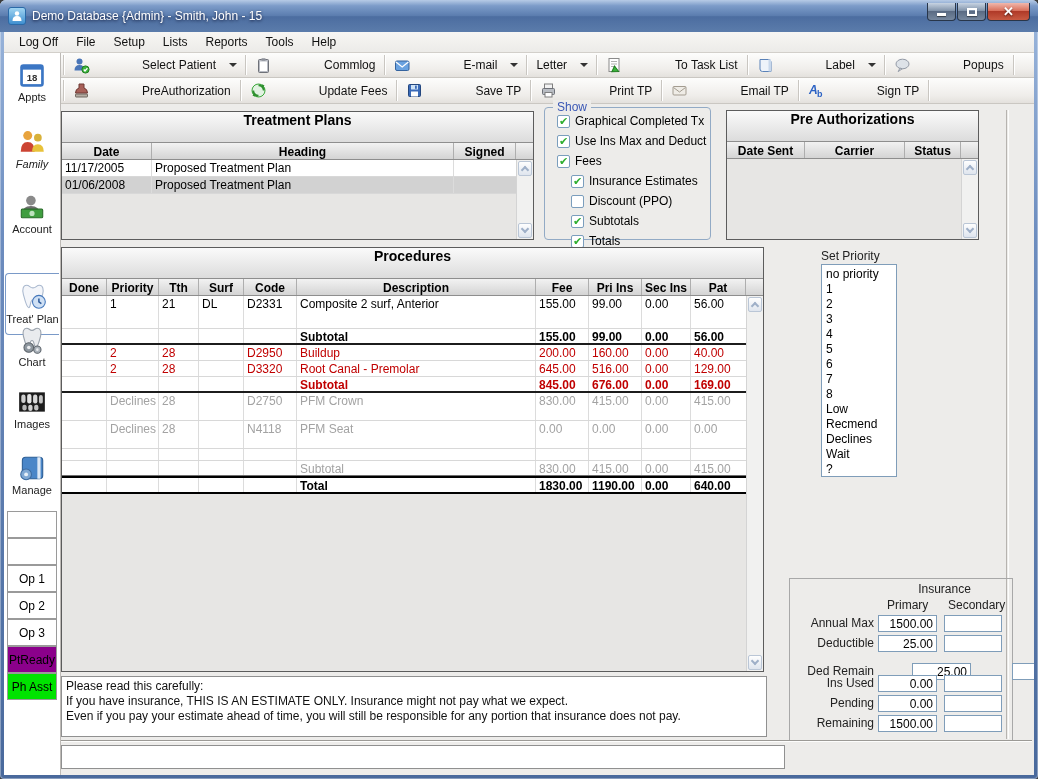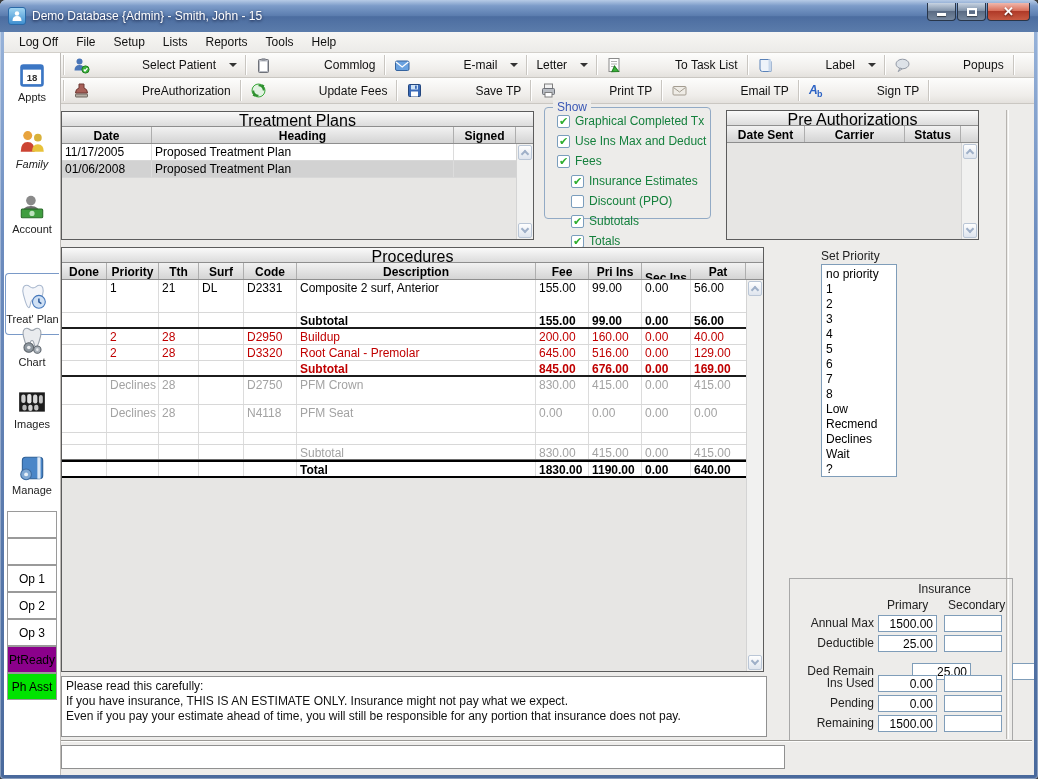--- a/index.html
+++ b/index.html
@@ -43,21 +43,21 @@
   .tbtn { display:flex; align-items:center; padding:0 7px; font-size:12px; color:#111; cursor:pointer; white-space:nowrap;gap:47px; }
   .ticon { width:17px; height:17px; margin-right:5px; flex:0 0 auto; }
   .dd { display:flex; align-items:center; padding:0 6px; cursor:pointer; }
   .dd-arrow { width:0; height:0; border-left:4px solid transparent; border-right:4px solid transparent; border-top:4px solid #333; }
   .tsep { width:1px; background:#c9c6c1; margin:2px 2px; box-shadow:1px 0 0 #fff; }
   
   .content { position:absolute; left:57px; top:51px; right:0; bottom:0; background:#edecea; }
   .right-groove { position:absolute; top:6px; bottom:36px; right:25px; width:3px; border-left:1px solid #b6b3af; border-right:1px solid #fdfdfc; }
   
   .grid { position:absolute; border:1px solid #5c5c5c; background:#e7e6e4; display:flex; flex-direction:column; }
-  .grid-title { height:15px; line-height:17px; text-align:center; font-weight:normal; font-size:16px; color:#000;
+  .grid-title { height:31px; line-height:17px; text-align:center; font-weight:bold; font-size:14px; color:#000;
                 background:linear-gradient(180deg,#fafafa,#dcdcdc); border-bottom:1px solid #8e8e8e; }
   .grid-header { display:flex; height:17px; background:linear-gradient(180deg,#f2f2f2,#d4d4d4); border-bottom:1px solid #8e8e8e; }
   .grid-header .c { font-weight:bold; font-size:12px; text-align:center; line-height:16px; border-right:1px solid #aeaeae; }
   .grid-body { position:relative; flex:1; overflow:hidden; background:#e7e6e4; }
   .grow { display:flex; background:#fff; border-bottom:1px solid #d8d8d8; font-size:12px; }
   .grow.selected { background:#d2d2d2; }
   .c { line-height:15px; padding:1px 3px 0 3px; border-right:1px solid #dcdcdc; overflow:hidden; white-space:nowrap; }
   
   .tpd{width:90px;} .tph{flex:1;} .tps{width:62px;border-right:none;}
   .tp-row{height:17px;}
@@ -89,21 +89,21 @@
   .chev.down { transform:rotate(225deg); margin-bottom:3px; }
   
   .groupbox { position:absolute; border:1px solid #92aac5; border-radius:4px; }
   .groupbox-label { position:absolute; top:-8px; left:8px; background:#edecea; padding:0 4px; font-size:12px; color:#3a57b5; }
   .chk-row { display:flex; align-items:center; margin:6px 0 0 12px; cursor:pointer; }
   .chk-row.indent { margin-left:26px; }
   .chk { width:13px; height:13px; background:#fff; border:1px solid #7b9ebd; border-radius:2px; margin-right:5px;
          display:flex; align-items:center; justify-content:center; font-size:11px; color:transparent; }
   .chk.checked { color:#2fae2f; }
   .chk.checked::after { content:"✔"; }
-  .chk-label { font-size:12px; color:#15803d; }
+  .chk-label { font-size:12px; color:#000000; }
   
   .sp-label { position:absolute; font-size:12px; color:#222; }
   .listbox { position:absolute; background:#fff; border:1px solid #7f9db9; font-size:12px; padding:2px 0 0 4px; }
   .list-item { line-height:15px; cursor:pointer; white-space:nowrap; }
   
   .ins-panel { position:absolute; border:1px solid #a8a8a8; }
   .ins-title { position:absolute; top:3px; left:92px; width:125px; text-align:center; font-size:12px; color:#222; }
   .ins-col { position:absolute; top:19px; font-size:12px; color:#222; }
   .ins-row { position:absolute; left:0; height:18px; display:flex; align-items:center; }
   .ins-label { width:88px; text-align:right; padding-right:4px; font-size:12px; color:#222; }
@@ -401,21 +401,21 @@
             <div class="sb-btn up">
                 <span class="chev up"></span>
               </div>
             <div class="sb-btn down">
                 <span class="chev down"></span>
               </div>
           </div>
         </div>
       </div>
 
-      <div class="groupbox" style="left:483px;top:3px;width:167px;height:112px;text-align:center;">
+      <div class="groupbox" style="left:483px;top:3px;width:167px;height:133px;text-align:center;">
         <span class="groupbox-label">Show</span>
         <div class="chk-row">
           <span class="chk checked"></span>
           <span class="chk-label">Graphical Completed Tx</span>
         </div>
         <div class="chk-row">
           <span class="chk checked"></span>
           <span class="chk-label">Use Ins Max and Deduct</span>
         </div>
         <div class="chk-row">
@@ -464,21 +464,21 @@
         <div class="grid-title">Procedures</div>
         <div class="grid-header">
           <div class="c done">Done</div>
           <div class="c pri">Priority</div>
           <div class="c tth">Tth</div>
           <div class="c surf">Surf</div>
           <div class="c code">Code</div>
           <div class="c desc">Description</div>
           <div class="c fee" style="text-align:center;">Fee</div>
           <div class="c pins" style="text-align:center;">Pri Ins</div>
-          <div class="c sins" style="text-align:center;margin-top:6px;">Sec Ins</div>
+          <div class="c sins" style="text-align:center;">Sec Ins</div>
           <div class="c pat" style="text-align:center;">Pat</div>
           <div style="width:17px;"></div>
         </div>
         <div class="grid-body">
           <div style="margin-right:17px;">
             <div class="grow prow first">
               <div class="c done"></div>
               <div class="c pri">1</div>
               <div class="c tth">21</div>
               <div class="c surf">DL</div>

